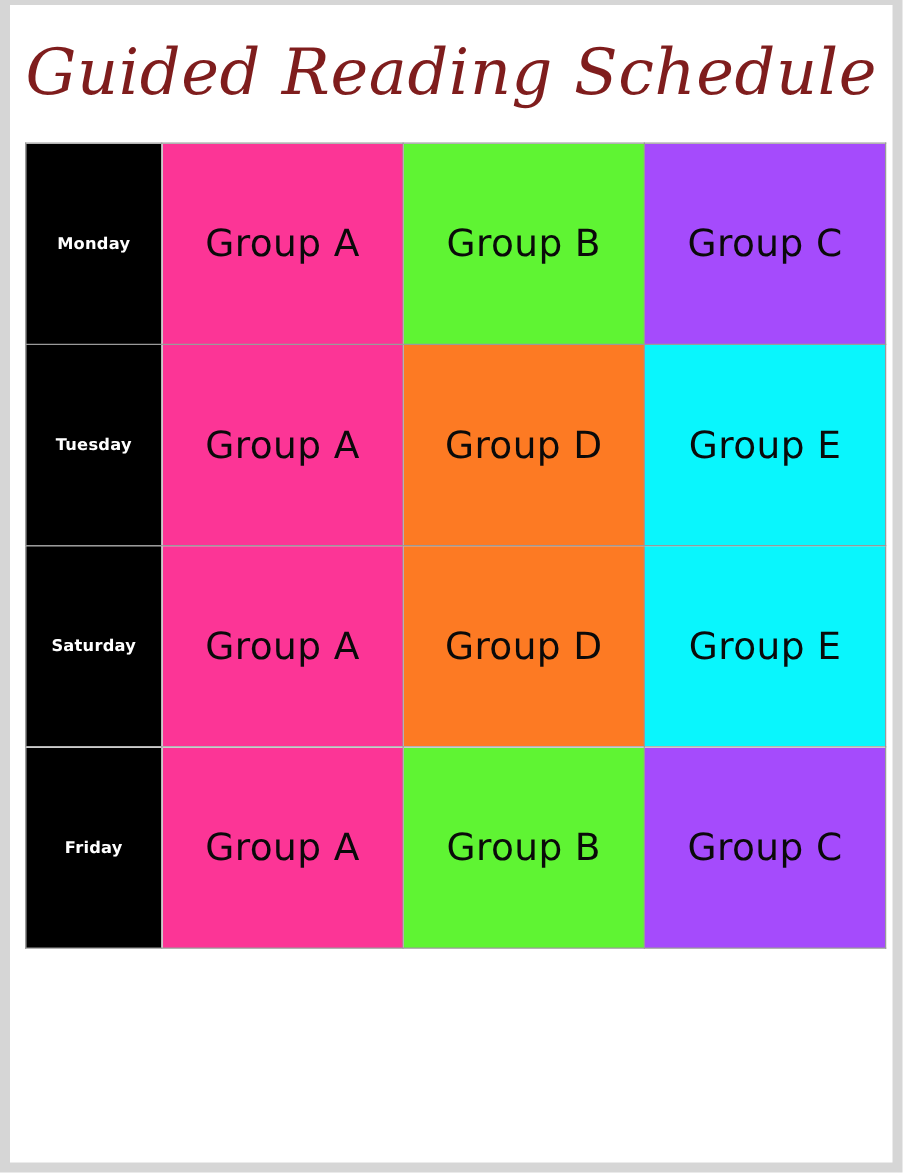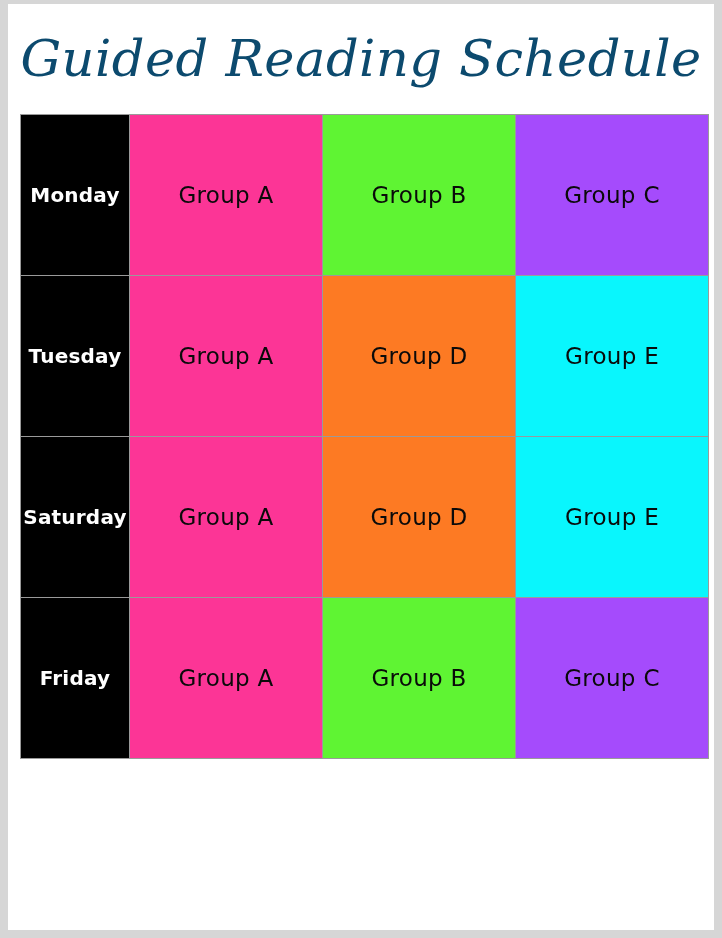--- a/index.html
+++ b/index.html
@@ -29,21 +29,21 @@
     left: 0;
     top: 22px;
     width: 706px;
     text-align: center;
     font-family: "DejaVu Serif", "Liberation Serif", serif;
     font-style: italic;
     font-weight: 400;
     font-size: 51px;
     line-height: 66px;
     letter-spacing: 0.5px;
-    color: #0c4a6e;
+    color: #7f1d1d;
     white-space: nowrap;
   }
 
   #schedule-table {
     position: absolute;
     left: 12px;
     top: 110px;
     width: 684px;
     border-collapse: collapse;
     table-layout: fixed;
@@ -59,30 +59,30 @@
     text-align: center;
     vertical-align: middle;
     overflow: hidden;
   }
 
   .day-cell {
     width: 108px;
     background: #000000;
     color: #ffffff;
     font-family: "DejaVu Sans", "Liberation Sans", sans-serif;
-    font-size: 20px;
+    font-size: 13px;
     font-weight: 600;
     letter-spacing: 0.2px;
   }
 
   .group-cell {
     width: 192px;
     color: #0a0a0a;
     font-family: "DejaVu Sans", "Liberation Sans", sans-serif;
-    font-size: 23px;
+    font-size: 30px;
     font-weight: 400;
     letter-spacing: 0.3px;
   }
 
   .c-pink   { background: #fc3596; }
   .c-green  { background: #5ff433; margin-top: 12px; }
   .c-purple { background: #a54bfc; margin-left: 47px; }
   .c-orange { background: #fd7a23; }
   .c-cyan   { background: #09f6fd; }
 </style>

